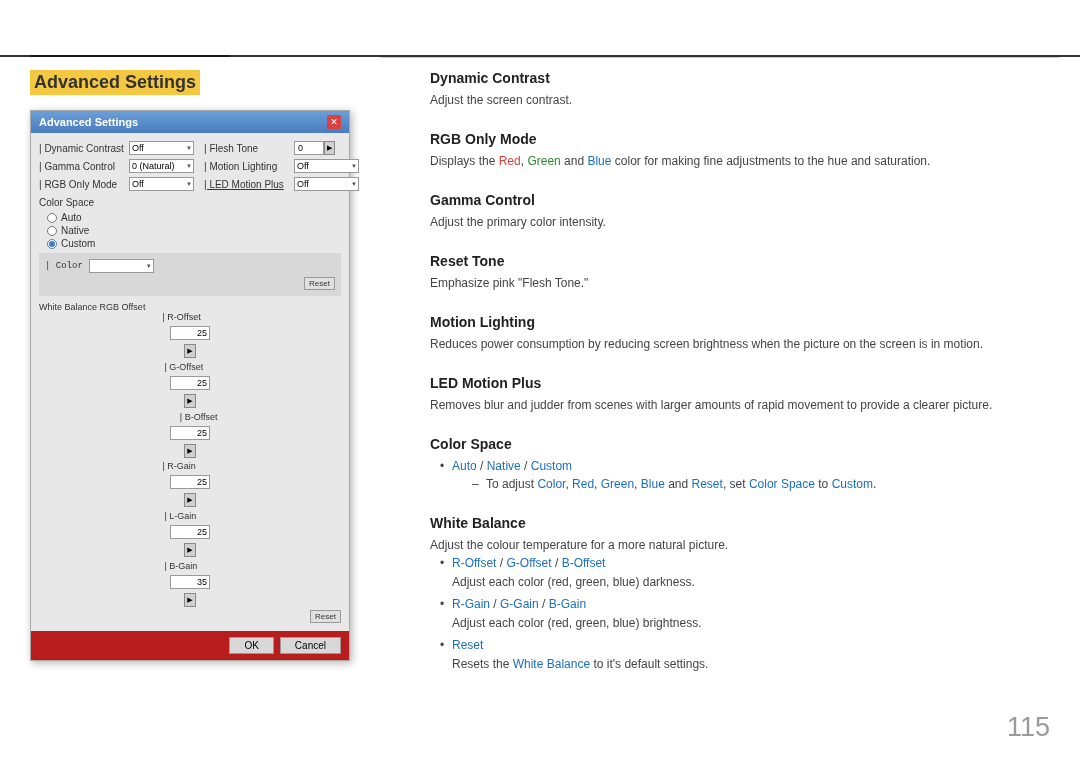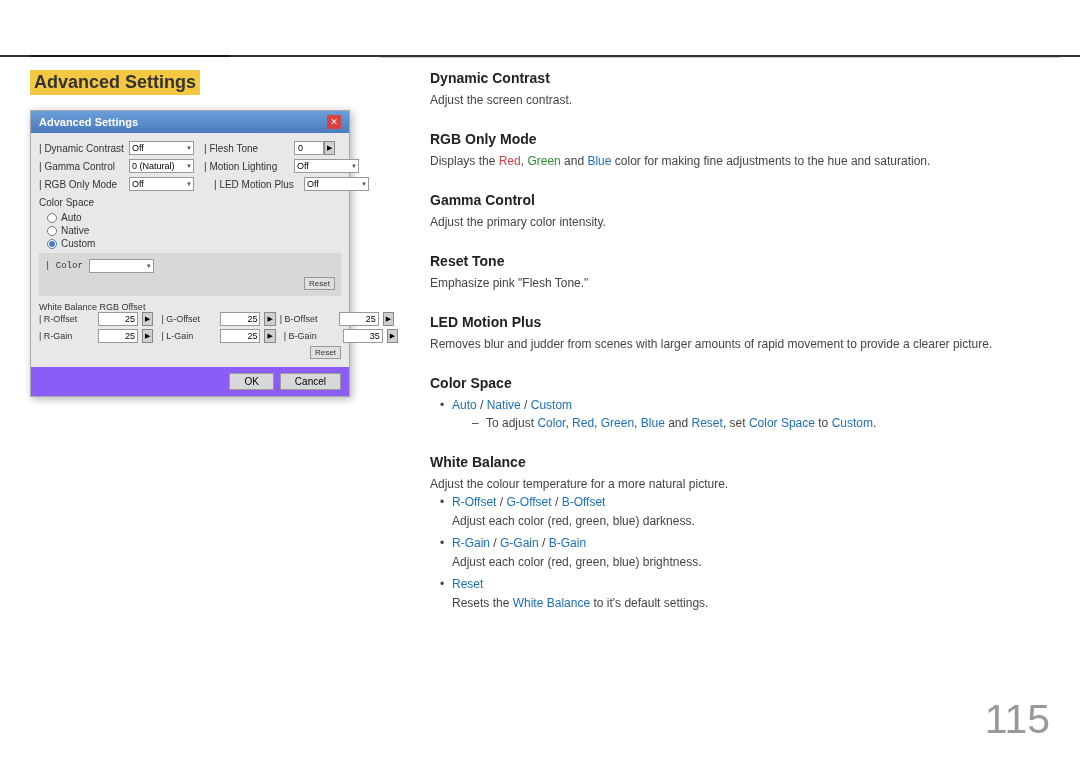--- a/index.html
+++ b/index.html
@@ -198,20 +198,21 @@
       margin-top: 6px;
       font-size: 10px;
     }
 
     .wb-row {
       display: flex;
       align-items: center;
       gap: 4px;
       margin-bottom: 3px;
       font-size: 9px;
+      flex-direction: column;
     }
 
     .wb-label {
       min-width: 55px;
       font-size: 9px;
     }
 
     .wb-value {
       background: #fff;
       border: 1px solid #999;
@@ -230,21 +231,21 @@
       height: 14px;
       display: inline-flex;
       align-items: center;
     }
 
     .dialog-footer {
       display: flex;
       justify-content: flex-end;
       gap: 6px;
       padding: 6px 8px;
-      background: #8b5cf6;
+      background: #b91c1c;
     }
 
     .footer-btn {
       background: #d8d8d8;
       border: 1px solid #999;
       font-size: 10px;
       padding: 2px 14px;
       cursor: pointer;
     }
 
@@ -315,21 +316,21 @@
       position: absolute;
       left: 0;
       color: #444;
     }
 
     
     .page-number {
       position: absolute;
       bottom: 20px;
       right: 30px;
-      font-size: 41px;
+      font-size: 27px;
       color: #999;
       font-weight: 300;
     }
 
     .divider-line {
       position: absolute;
       top: 57px;
       left: 380px;
       right: 20px;
       height: 1px;
@@ -387,21 +388,21 @@
         </div>
       </div>
 
       <div class="dialog-row">
         <span class="dialog-label">| RGB Only Mode</span>
         <div class="select-wrapper">
           <select class="dialog-select">
             <option>Off</option>
           </select>
         </div>
-        <span class="dialog-label" style="margin-left:20px;">| LED Motion Plus</span>
+        <span class="dialog-label" style="margin-left:10px;text-decoration:underline;">| LED Motion Plus</span>
         <div class="select-wrapper">
           <select class="dialog-select">
             <option>Off</option>
           </select>
         </div>
       </div>
 
       <div class="dialog-section">Color Space</div>
       <div class="radio-group">
         <div class="radio-item">
@@ -434,21 +435,21 @@
 
       <div class="wb-section">
         <div style="font-size:9px; ">White Balance RGB Offset</div>
         <div class="wb-row">
           <span class="wb-label">| R-Offset</span>
           <input class="wb-value" type="text" value="25" style="">
           <button class="arrow-btn">▶</button>
           <span class="wb-label" style="margin-left:4px;">| G-Offset</span>
           <input class="wb-value" type="text" value="25" style="">
           <button class="arrow-btn">▶</button>
-          <span class="wb-label" style="margin-left:0;">| B-Offset</span>
+          <span class="wb-label" style="margin-left:0;text-align:right;">| B-Offset</span>
           <input class="wb-value" type="text" value="25" style="">
           <button class="arrow-btn">▶</button>
         </div>
         <div class="wb-row">
           <span class="wb-label">| R-Gain</span>
           <input class="wb-value" type="text" value="25" style="">
           <button class="arrow-btn">▶</button>
           <span class="wb-label" style="margin-left:4px;">| L-Gain</span>
           <input class="wb-value" type="text" value="25" style="">
           <button class="arrow-btn">▶</button>
@@ -485,20 +486,24 @@
   <div class="content-section">
     <div class="content-heading">Gamma Control</div>
     <div class="content-text">Adjust the primary color intensity.</div>
   </div>
 
   <div class="content-section">
     <div class="content-heading">Reset Tone</div>
     <div class="content-text">Emphasize pink "Flesh Tone."</div>
   </div>
 
+  <div class="content-section">
+    <div class="content-heading">Motion Lighting</div>
+    <div class="content-text">Reduces power consumption by reducing screen brightness when the picture on the screen is in motion.</div>
+  </div>
 
   <div class="content-section">
     <div class="content-heading">LED Motion Plus</div>
     <div class="content-text">Removes blur and judder from scenes with larger amounts of rapid movement to provide a clearer picture.</div>
   </div>
 
   <div class="content-section">
     <div class="content-heading">Color Space</div>
     <ul class="bullet-list">
       <li>

